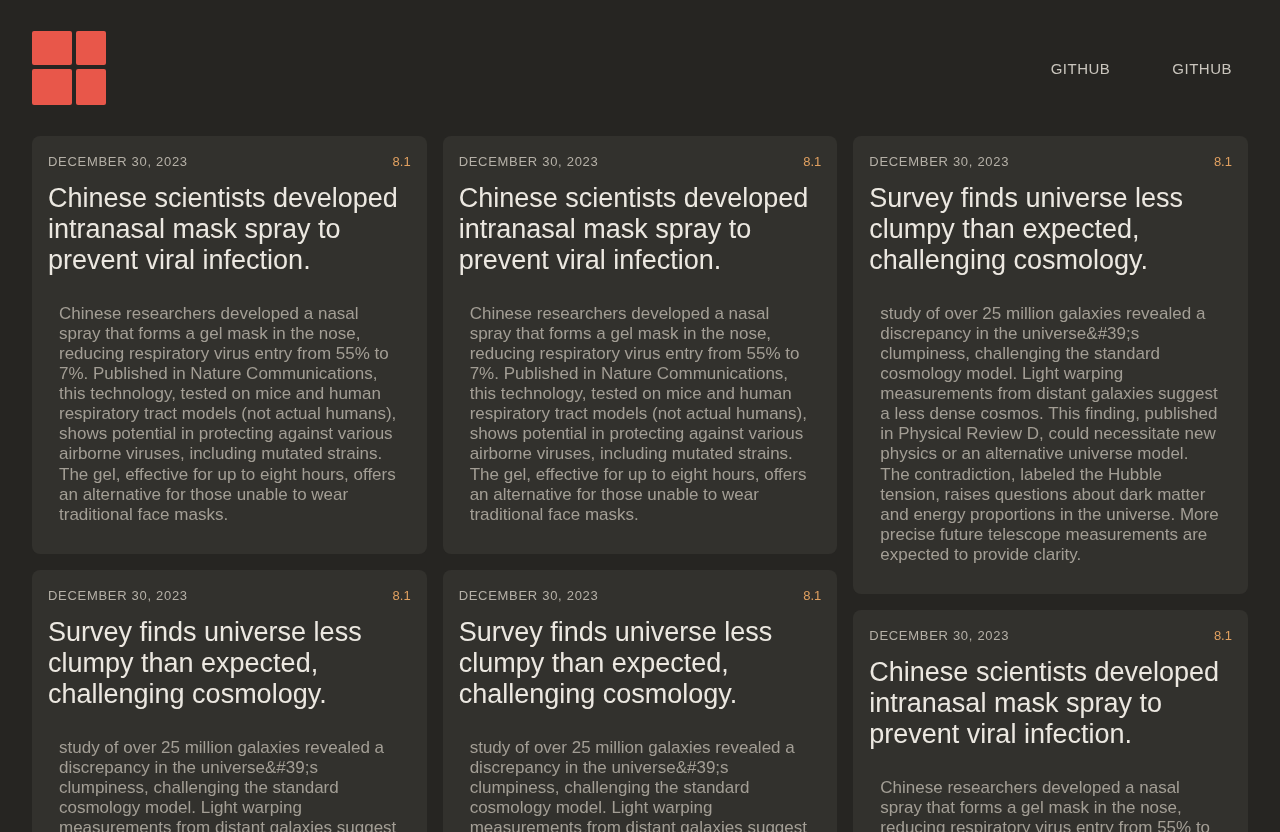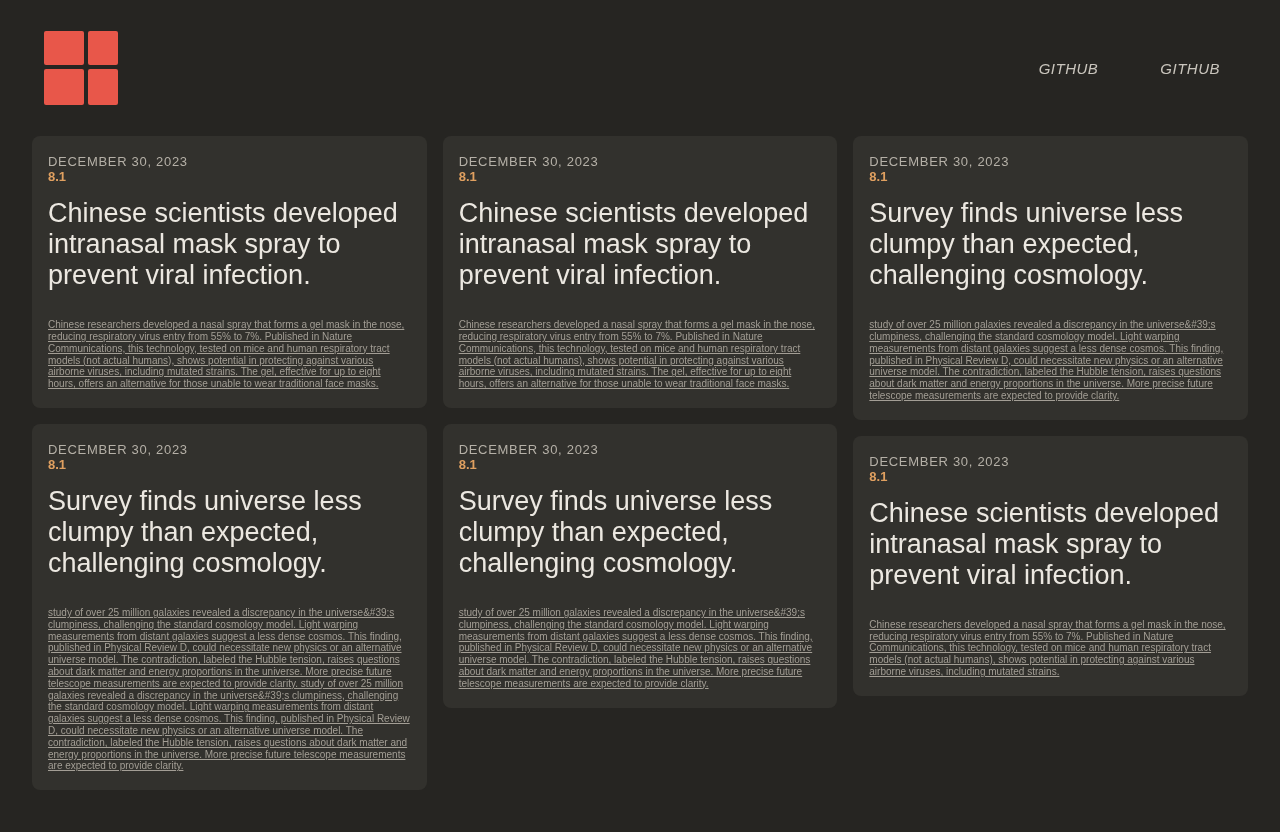--- a/index.html
+++ b/index.html
@@ -18,22 +18,21 @@
     background: #262522;
     position: relative;
   }
 
   
   .header {
     height: 136px;
     display: flex;
     align-items: center;
     justify-content: space-between;
-    padding: 0 44px;
-    font-style: italic;
+    padding: 0 32px;
   }
   .logo {
     width: 74px;
     height: 74px;
     display: grid;
     grid-template-columns: 40px 30px;
     grid-template-rows: 34px 36px;
     gap: 4px;
     align-content: start;
   }
@@ -68,48 +67,45 @@
     background: #32312d;
     border-radius: 8px;
     padding: 18px 16px 18px 16px;
     margin-bottom: 16px;
     display: inline-block;
     width: 100%;
   }
   .card-top {
     display: flex;
     justify-content: space-between;
-    align-items: flex-start;
+    align-items: center;
     margin-bottom: 14px;
-    flex-direction: column;
   }
   .card-date {
     color: #b5b0a7;
     font-size: 13px;
     letter-spacing: 0.7px;
   }
   .card-score {
     color: #e0a060;
     font-size: 13px;
-    font-weight: bold;
   }
   .card-title {
     font-family: Liberation Sans, sans-serif;
     color: #ece8e1;
     font-size: 27px;
     line-height: 1.15;
     font-weight: normal;
     margin: 0 0 28px 0;
   }
   .card-body {
     color: #a39e95;
-    font-size: 10px;
+    font-size: 17px;
     line-height: 1.18;
-    margin: 0;
-    text-decoration: underline;
+    margin: 11px;
   }
 </style>
 </head>
 <body>
 
 <div class="page">
 
   <div class="header">
     <div class="logo">
       <div class="blk b1"></div>

